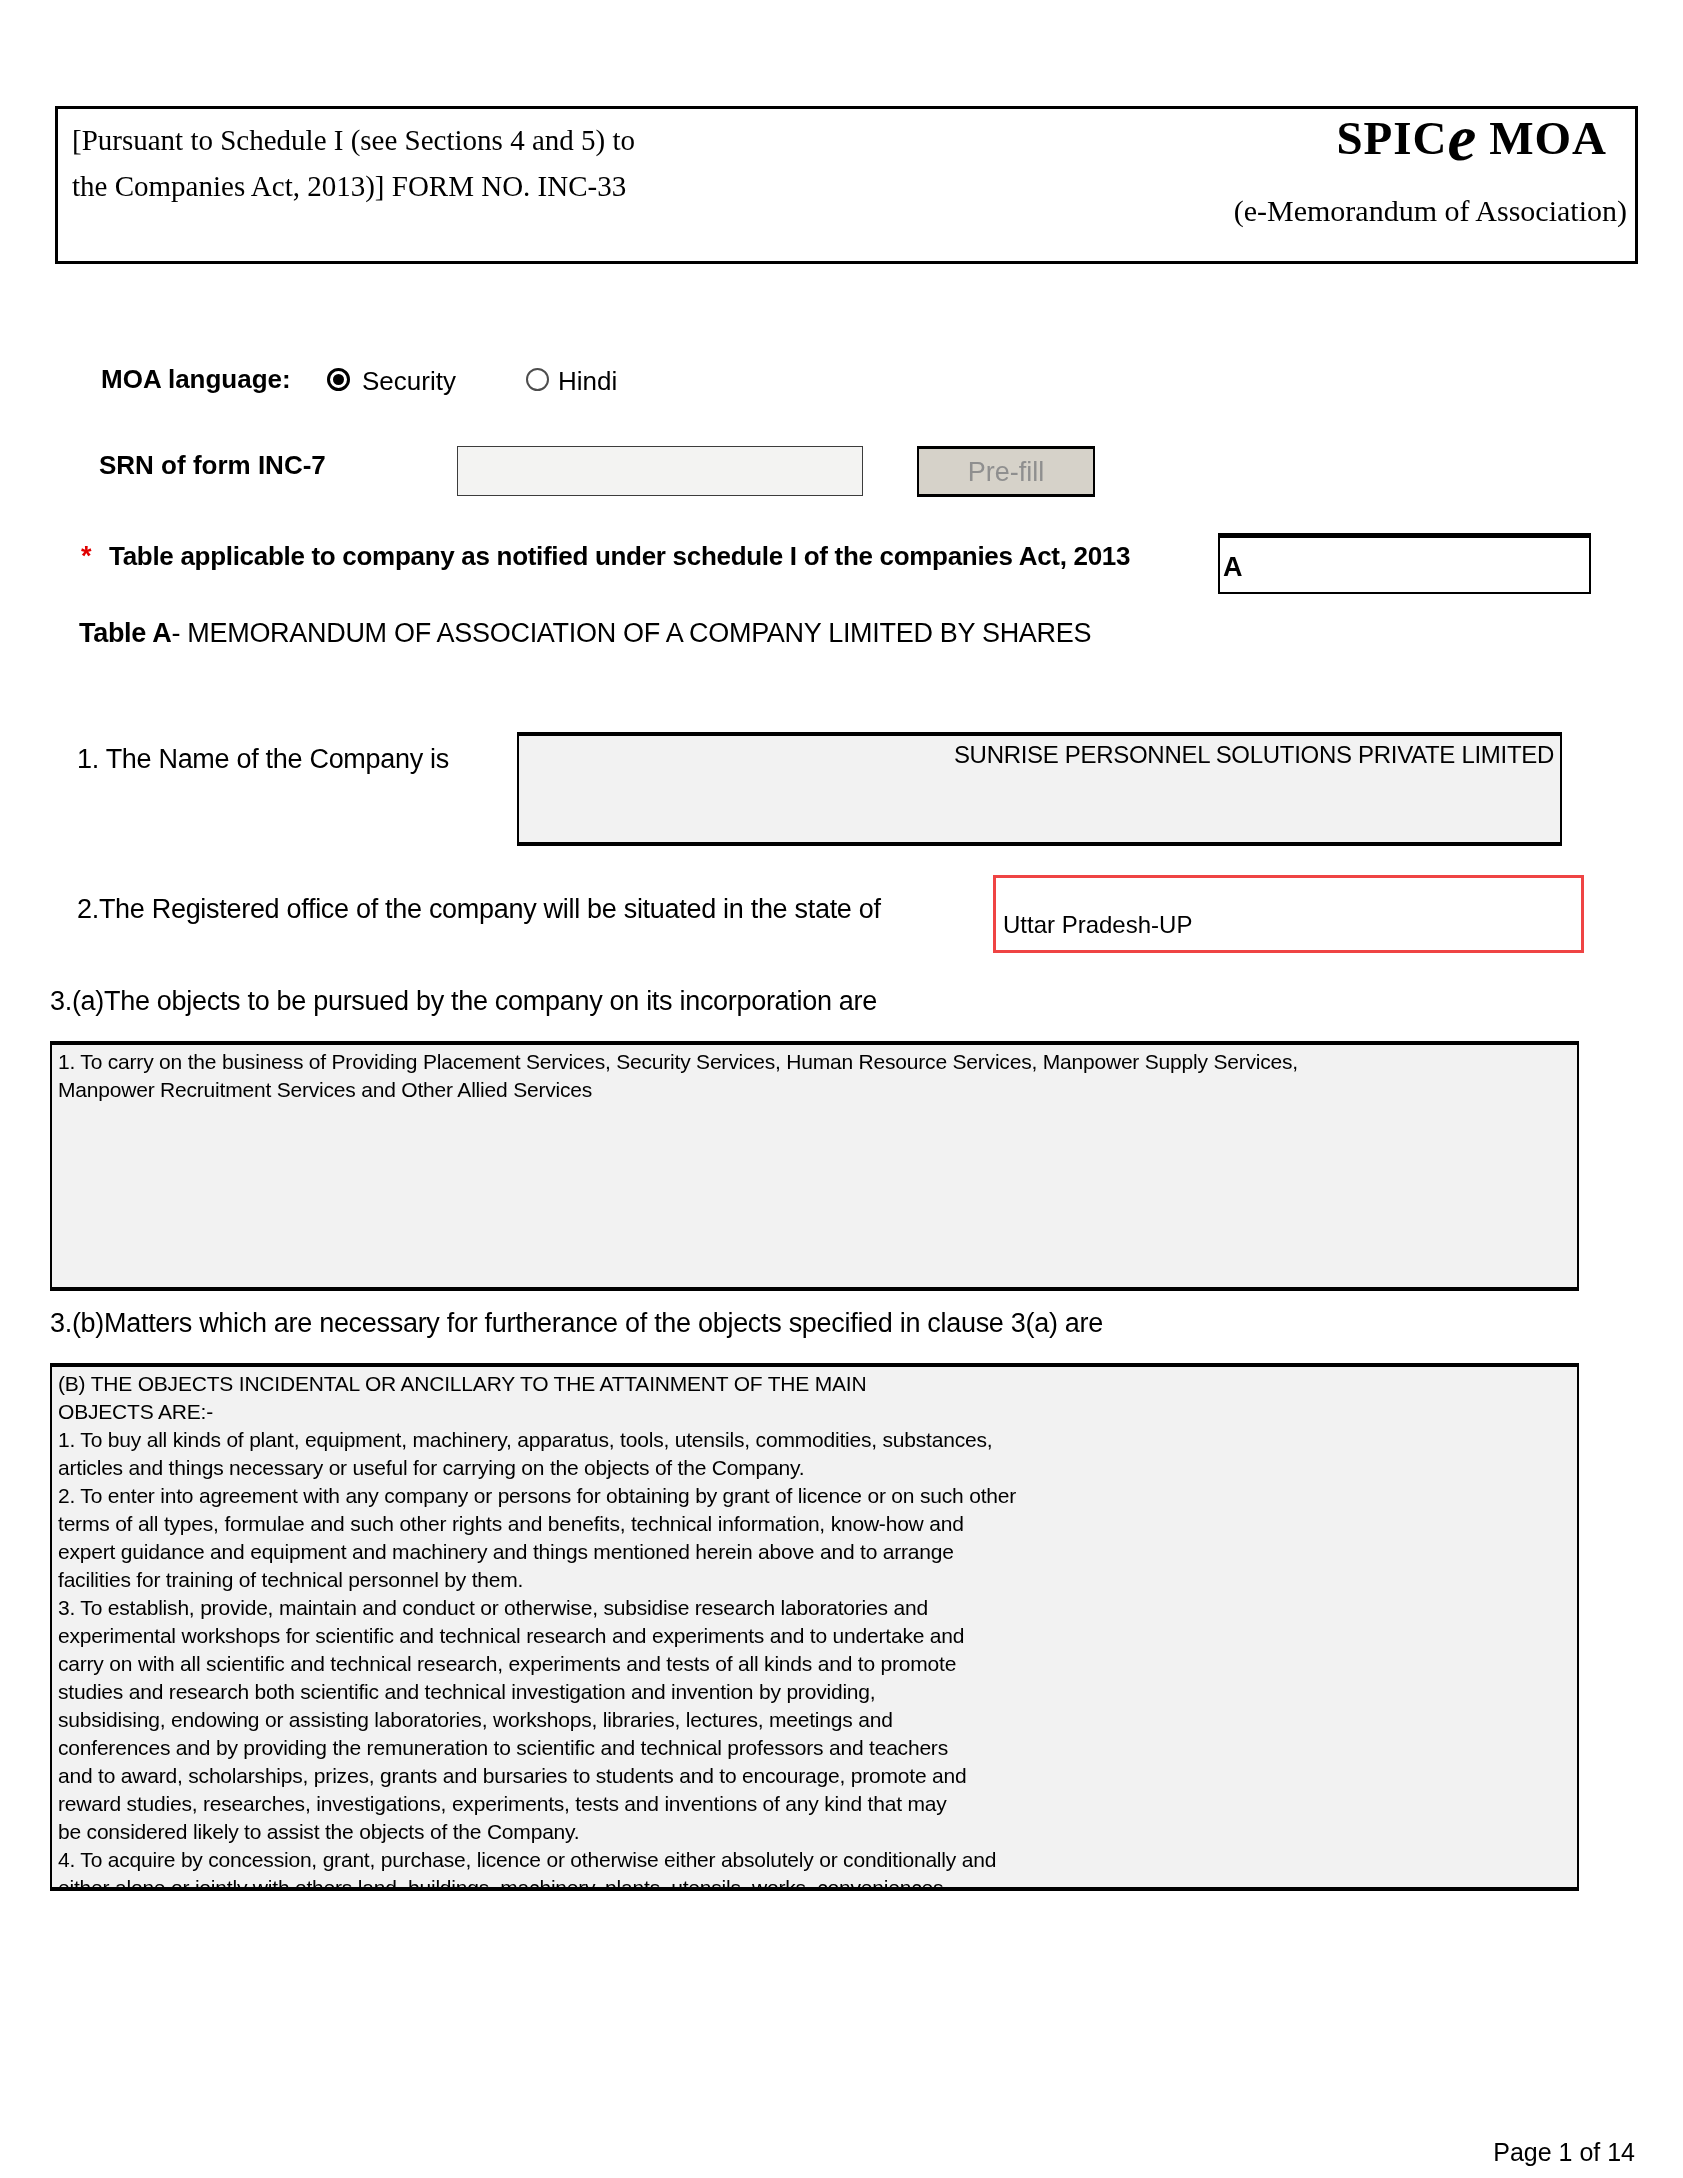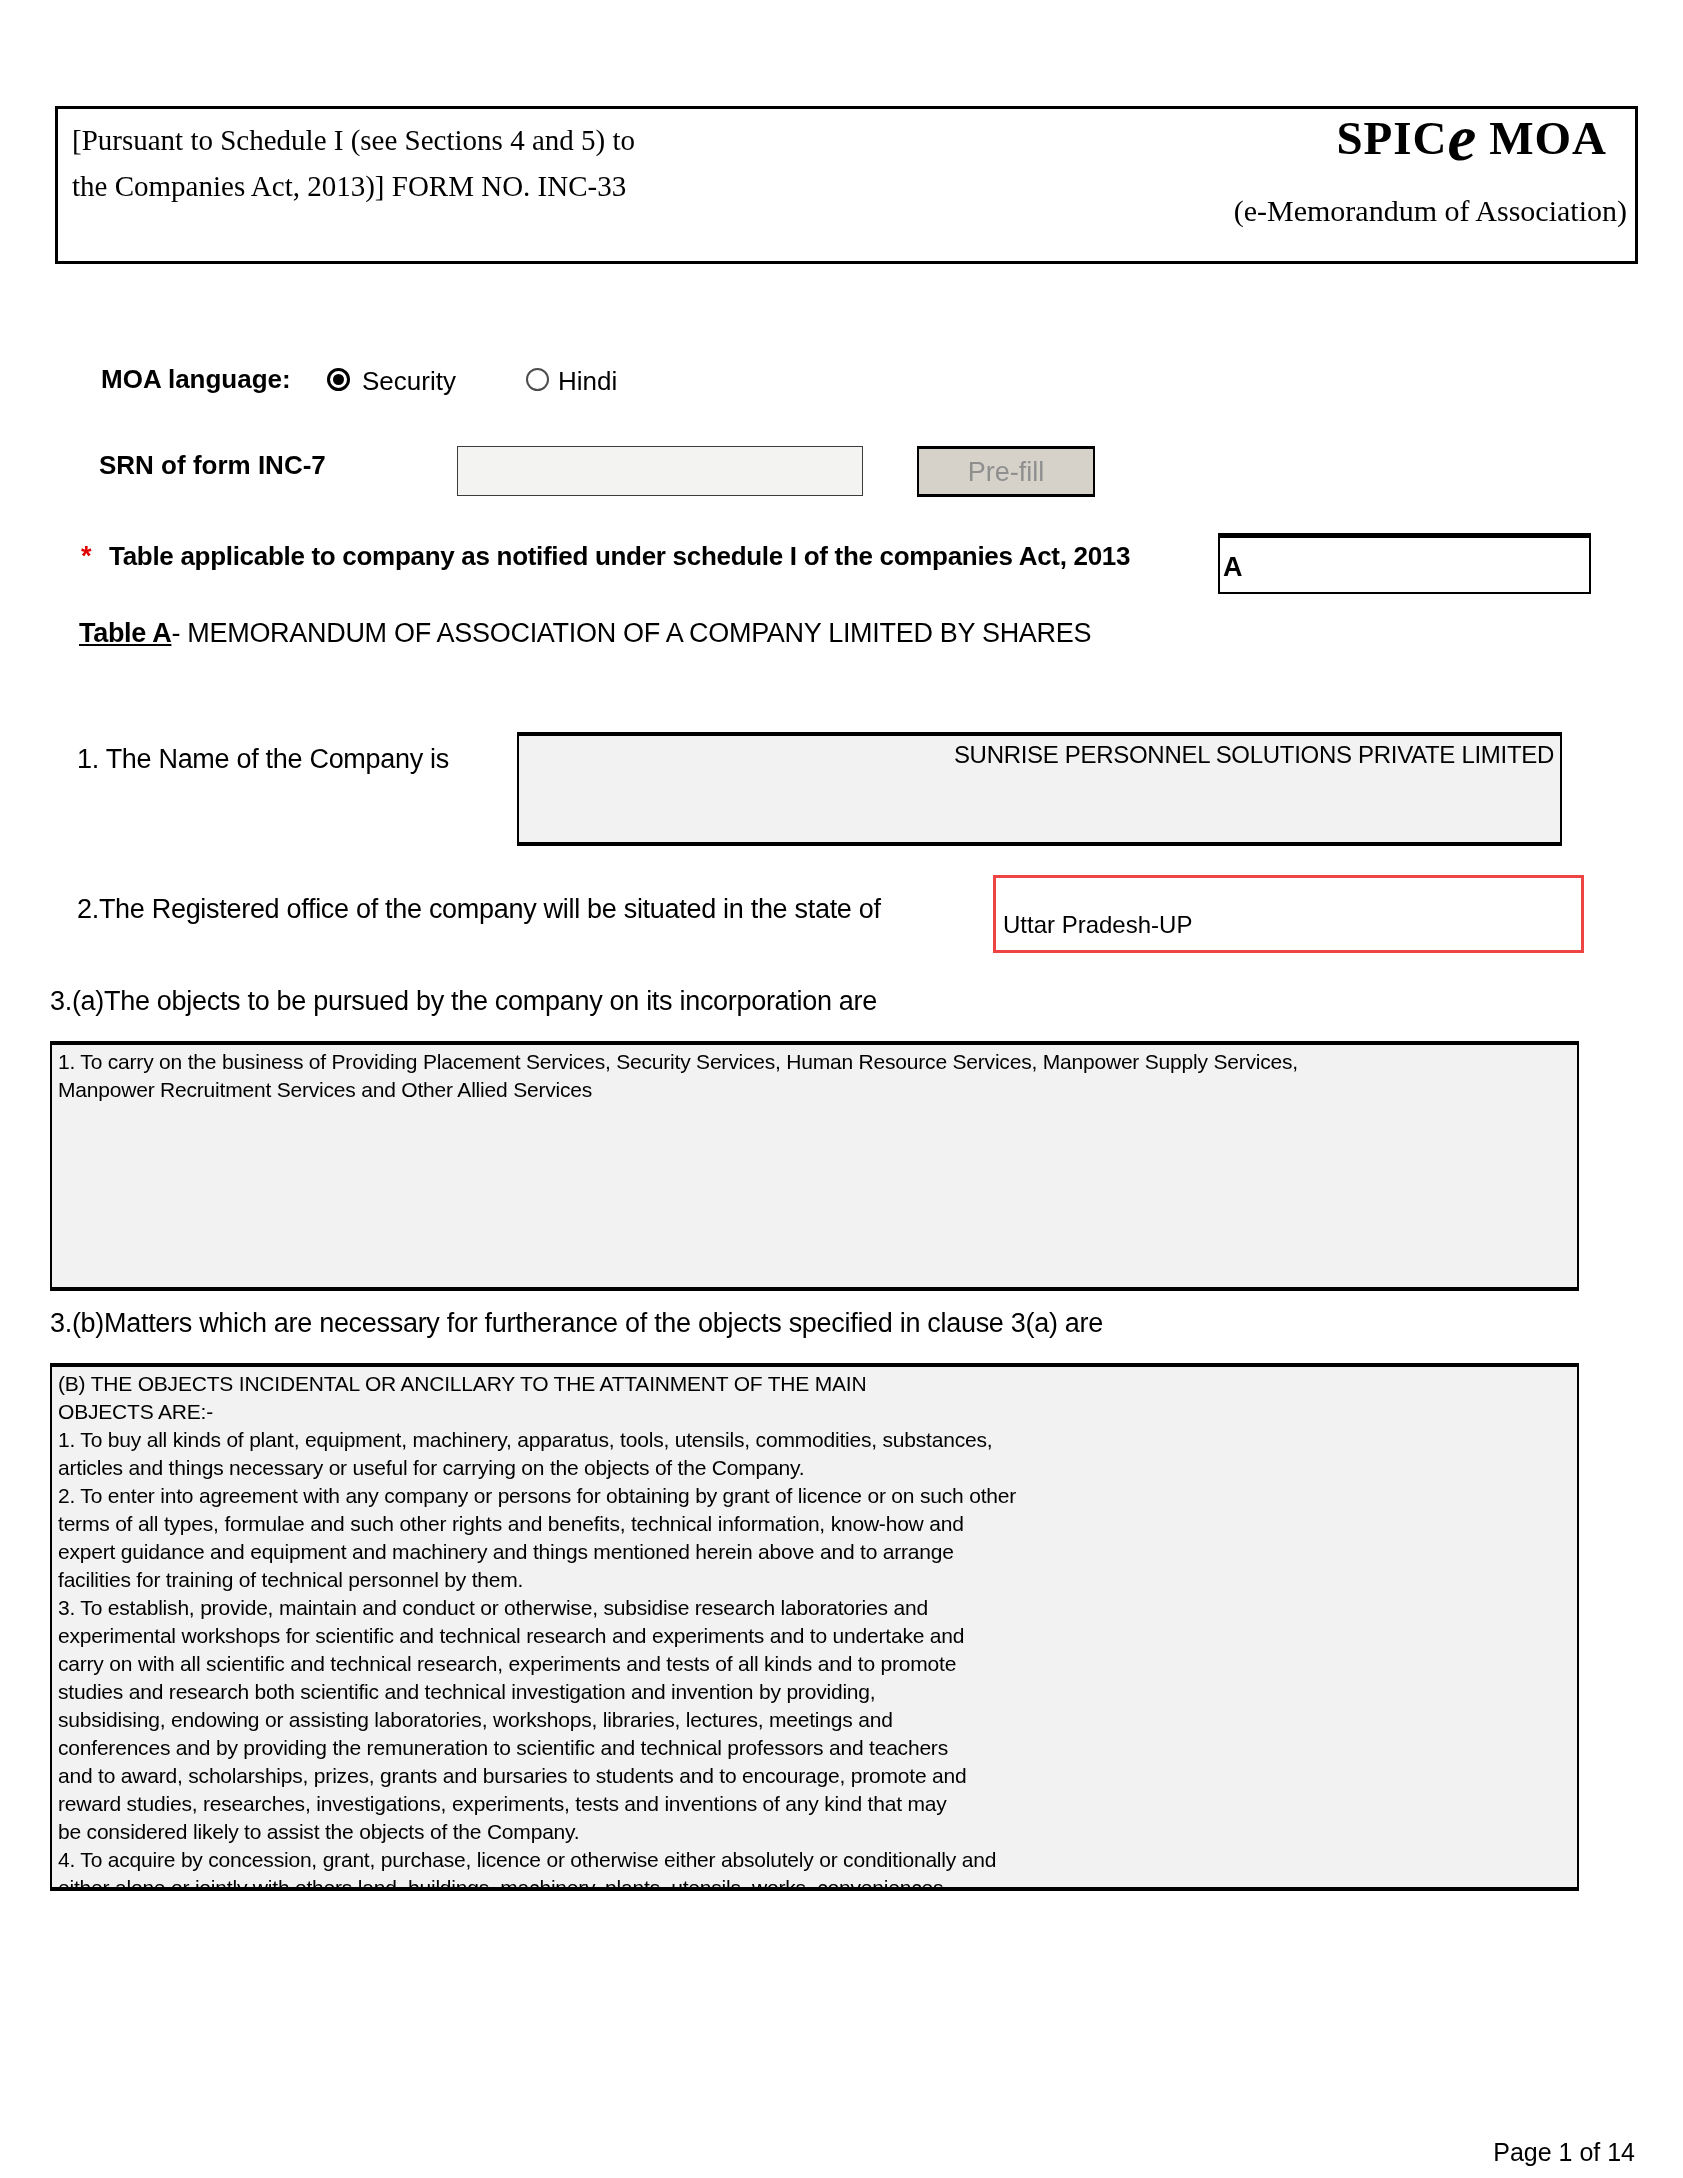--- a/index.html
+++ b/index.html
@@ -145,21 +145,20 @@
   
   .table-a-heading {
     position: absolute;
     left: 79px; top: 618px;
     font-size: 27px;
     letter-spacing: -0.3px;
     white-space: nowrap;
   }
   .table-a-heading .bold-underline {
     font-weight: bold;
-    text-decoration: underline;
   }
 
   
   .q-label {
     position: absolute;
     font-size: 27px;
     letter-spacing: -0.3px;
     white-space: nowrap;
   }
   .q1-label { left: 77px;  top: 744px; }

